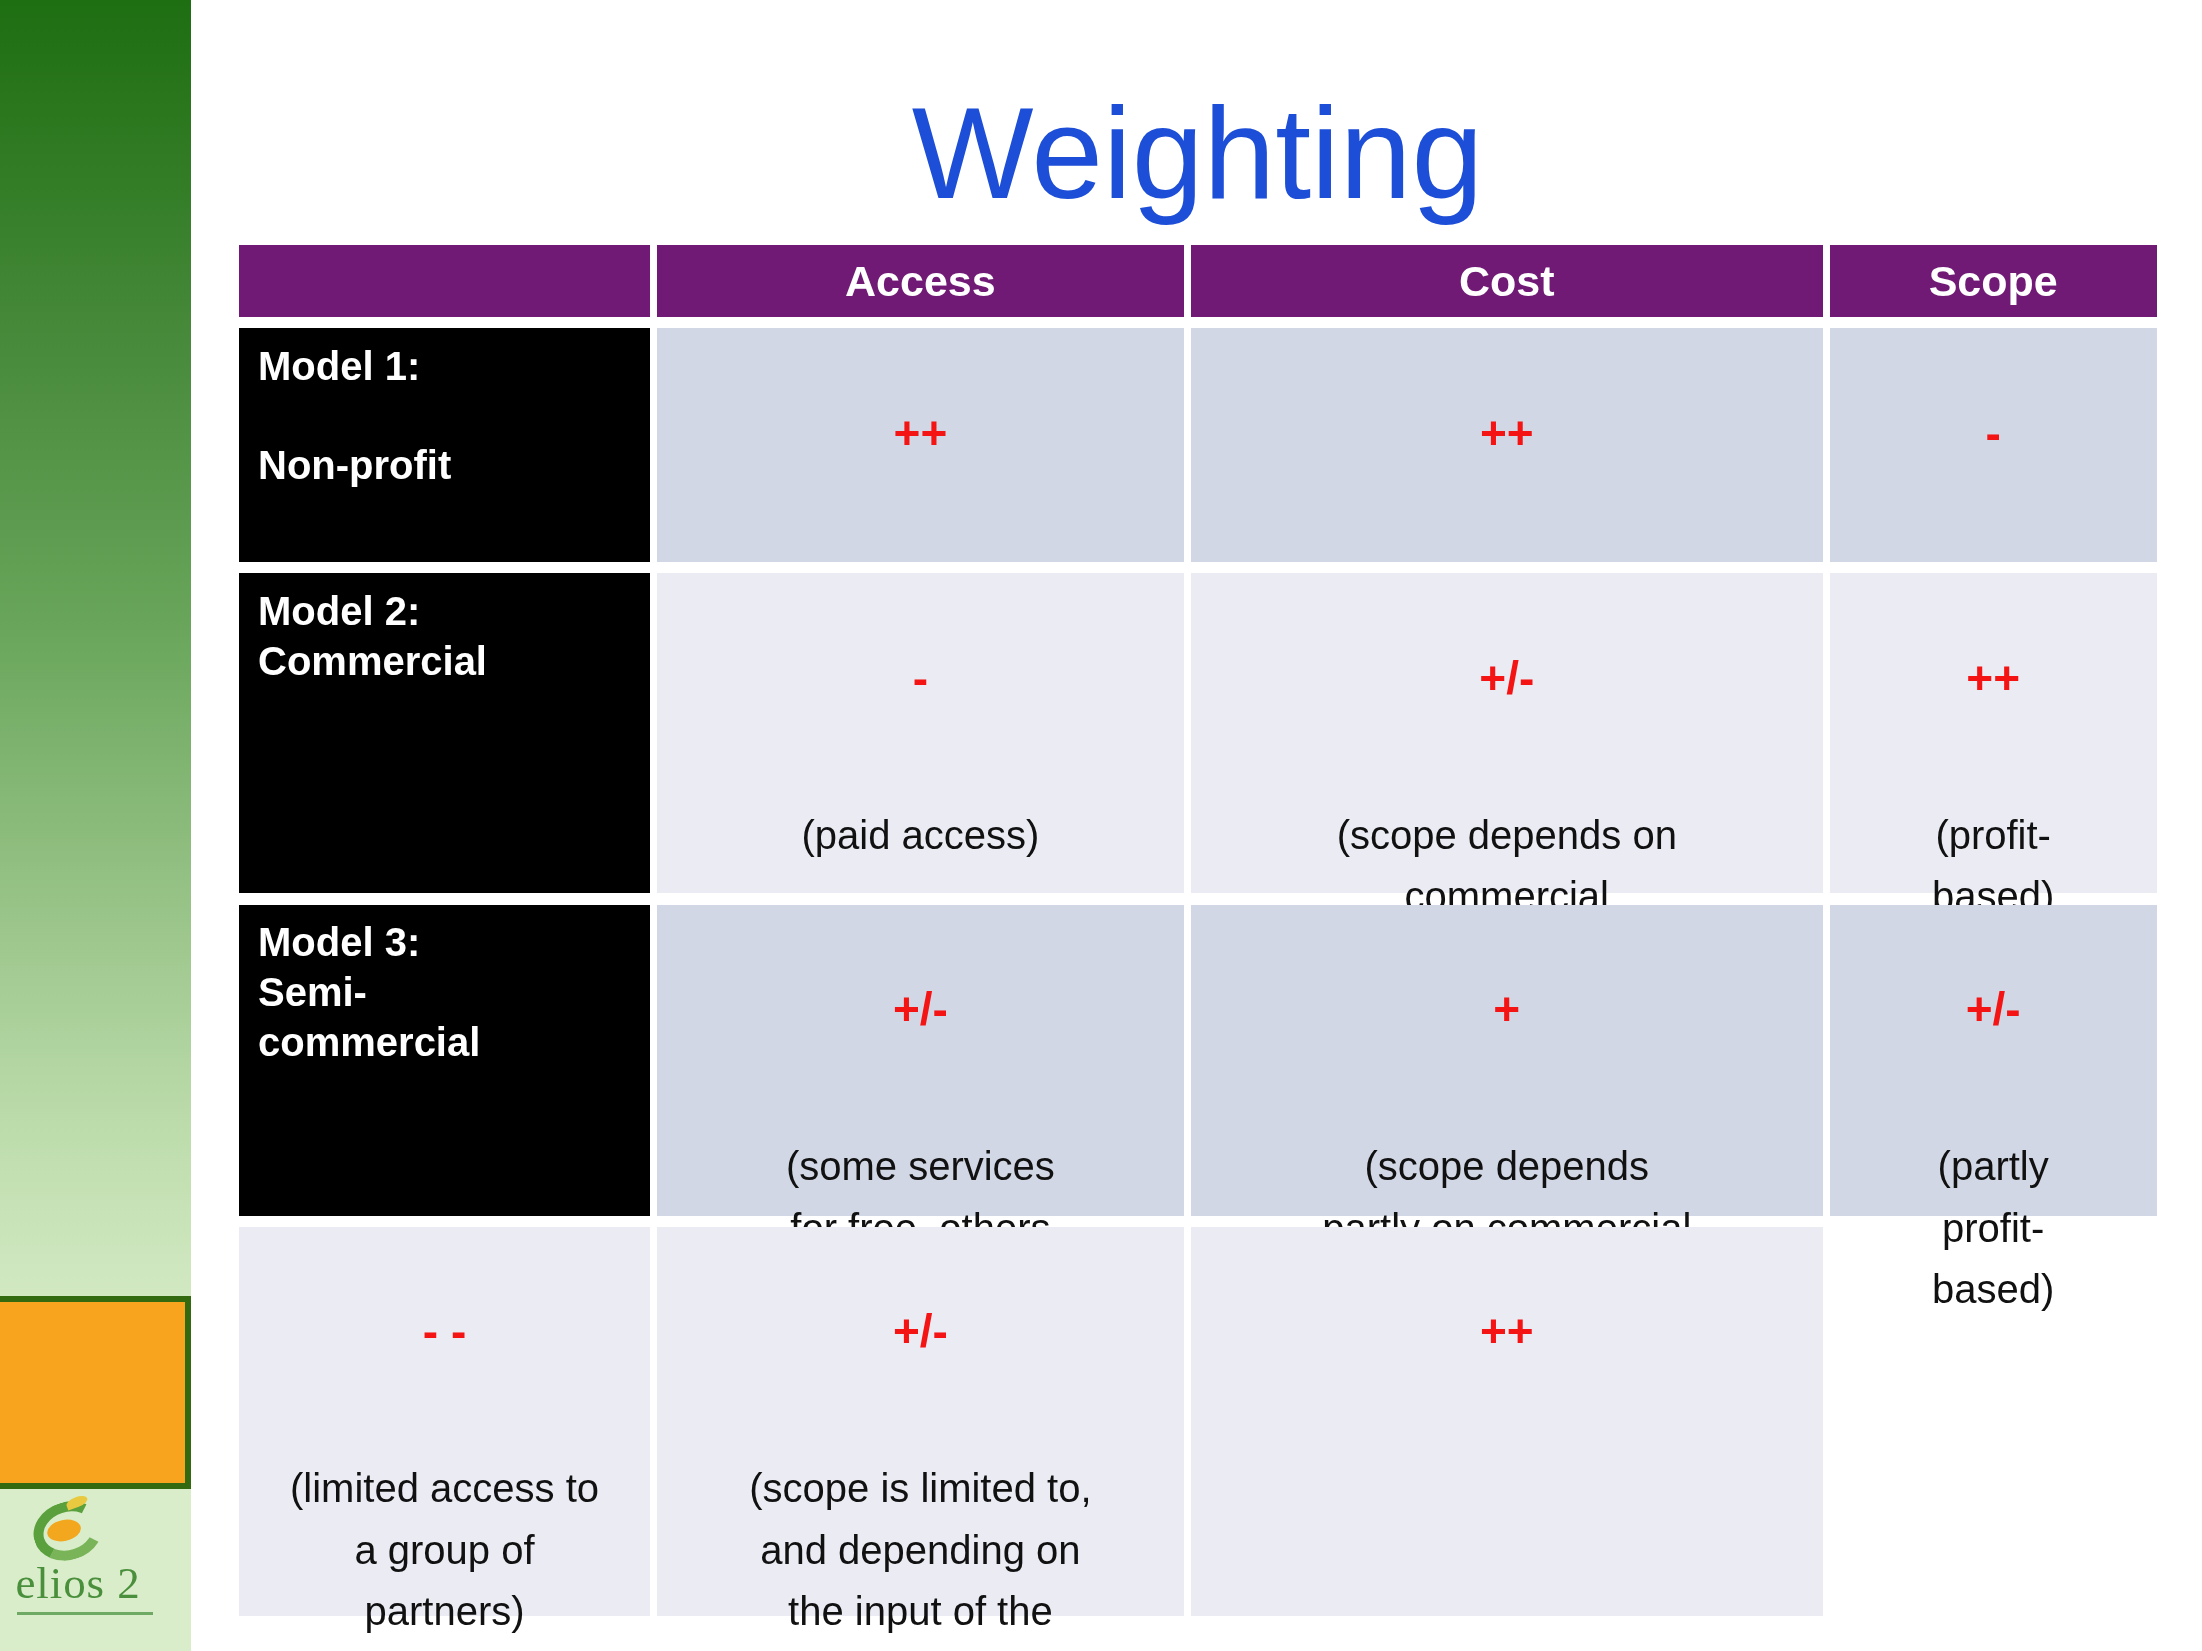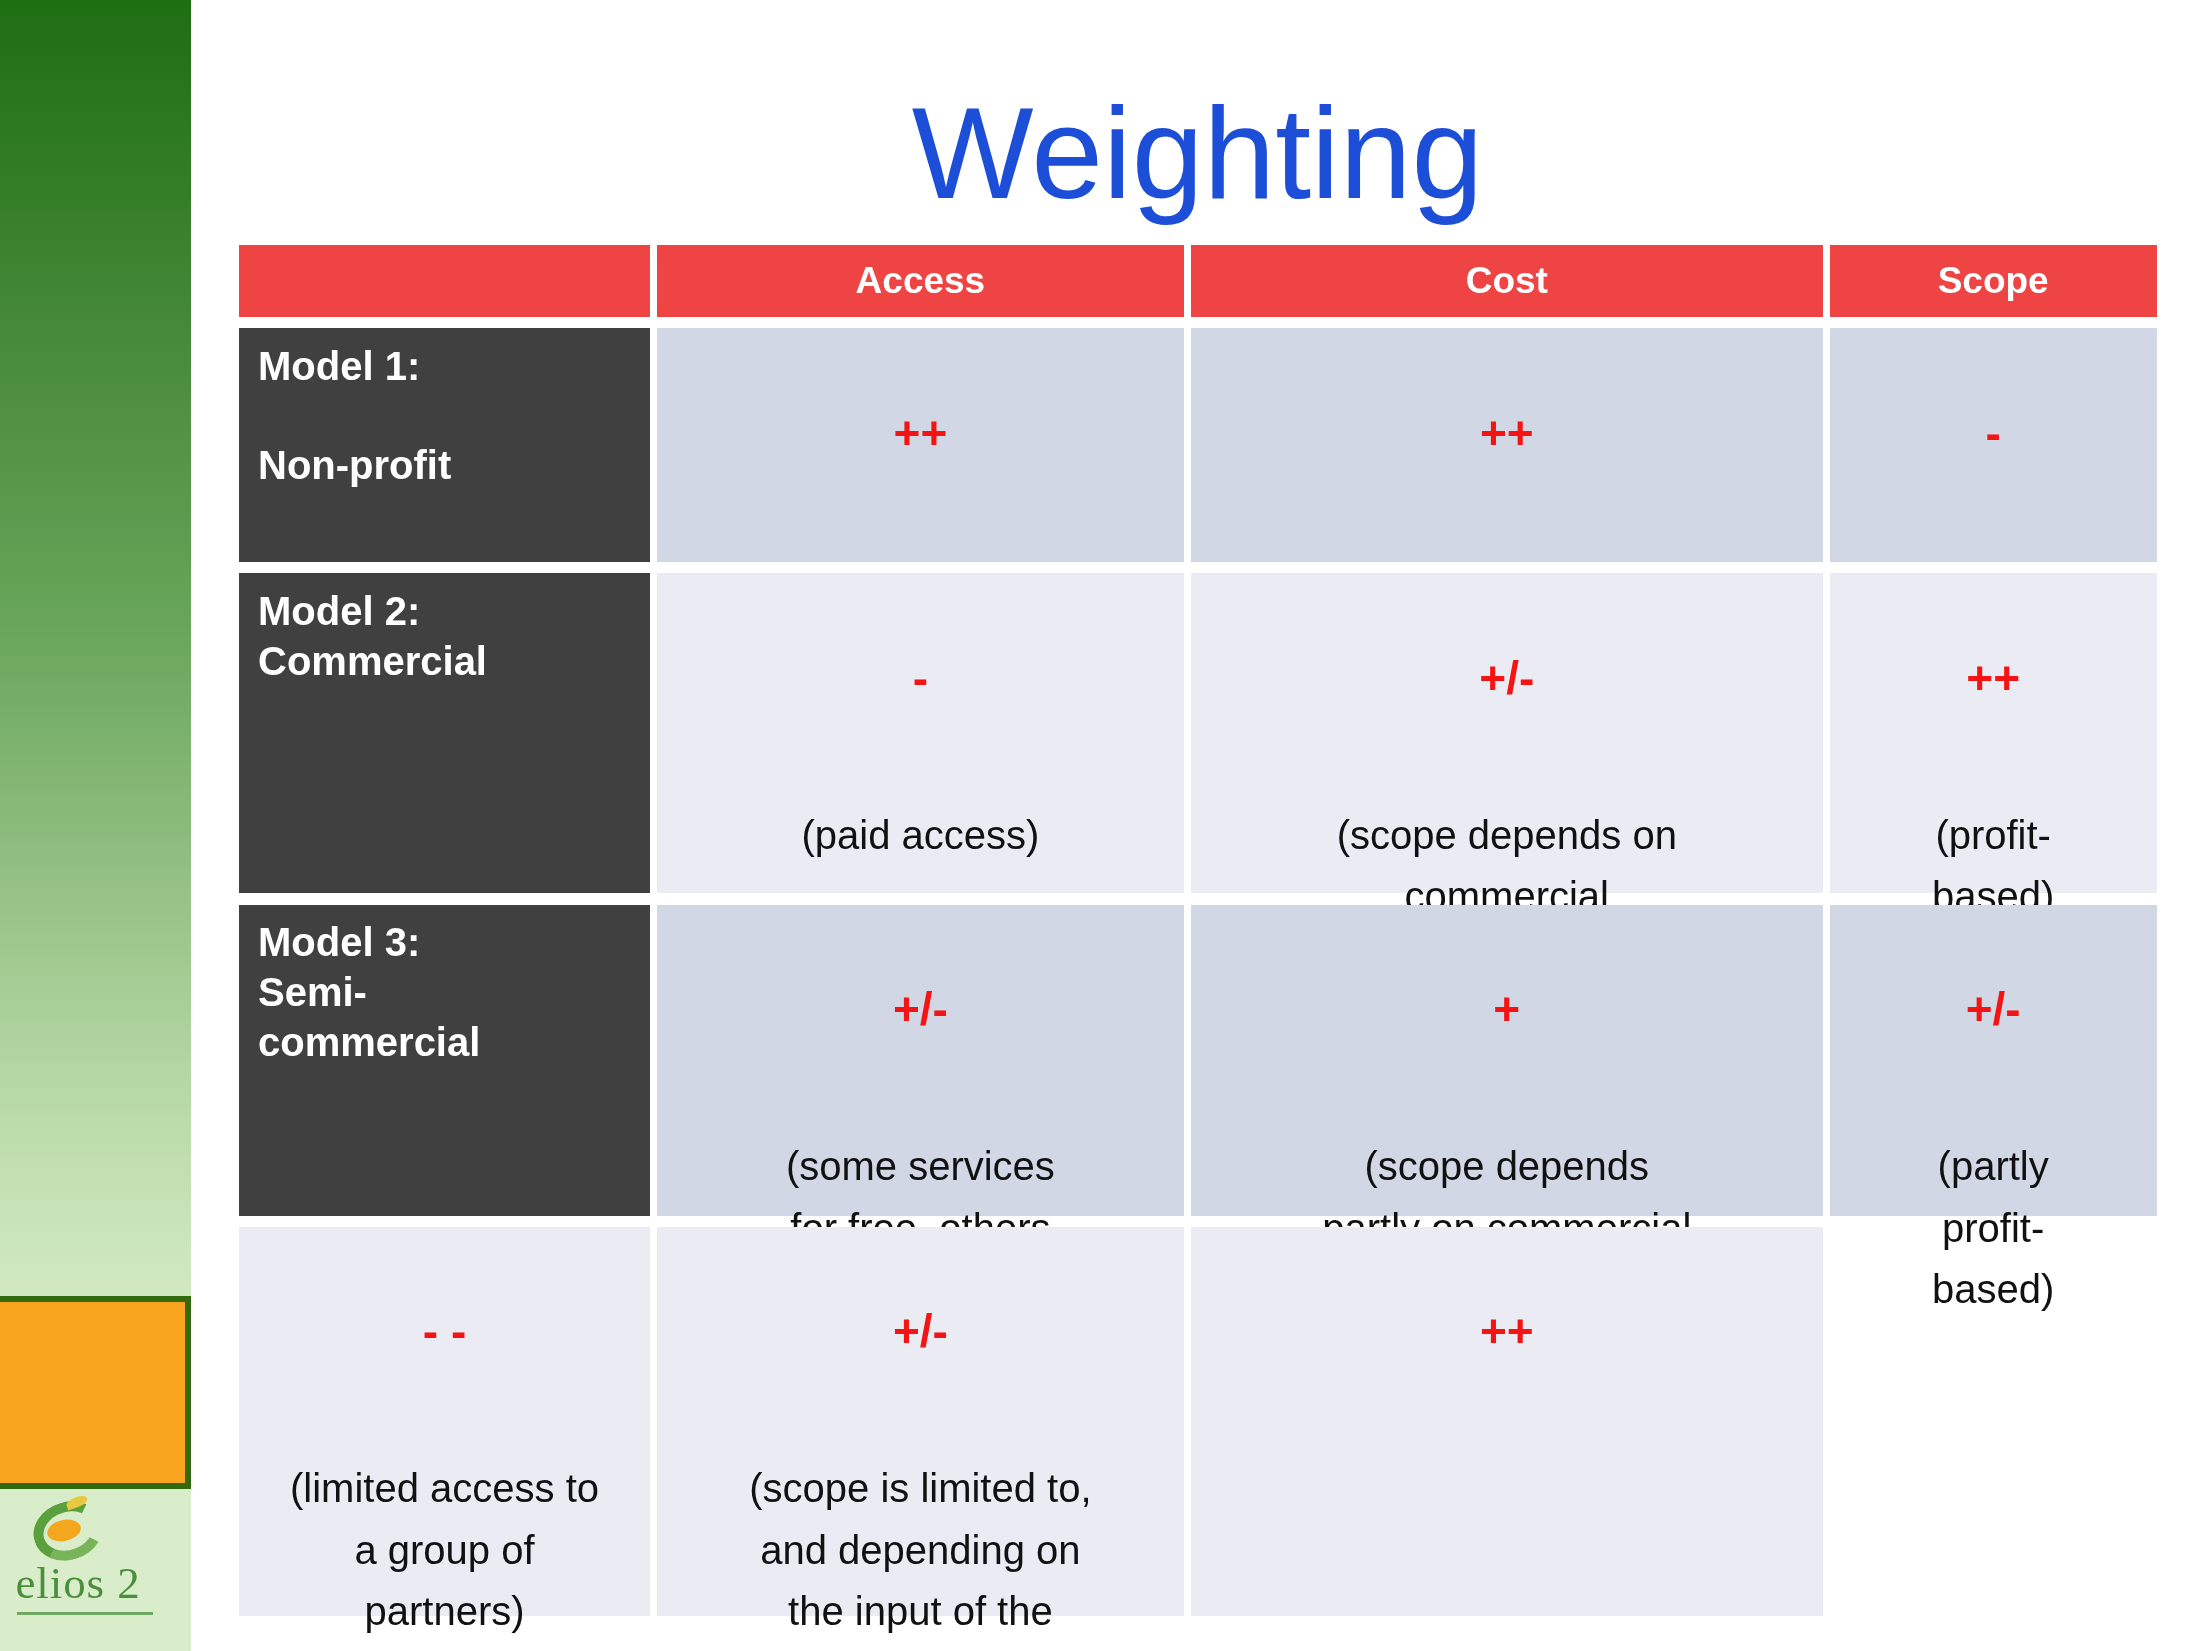--- a/index.html
+++ b/index.html
@@ -48,25 +48,25 @@
   
   .tbl{
     position:absolute;left:239px;top:245px;
     display:grid;
     grid-template-columns:411px 527px 632px 327px;
     grid-template-rows:72px 234px 320px 311px 389px;
     column-gap:6.9px;row-gap:11.2px;
   }
   .cell{box-sizing:border-box;white-space:pre-line;}
   .hdr{
-    background:#ef4444;color:#ffffff;font-weight:bold;font-size:37px;
+    background:#701a75;color:#ffffff;font-weight:bold;font-size:43px;
     display:flex;align-items:center;justify-content:center;
   }
   .label{
-    background:#404040;color:#ffffff;font-weight:bold;font-size:40px;
+    background:#000000;color:#ffffff;font-weight:bold;font-size:40px;
     line-height:1.24;padding:13.8px 8.6px 0 19px;
   }
   .body{
     text-align:center;color:#111111;font-size:40px;line-height:1.54;
     padding:19px 12px 0 12px;
   }
   .band-a{background:#d1d7e4;}
   .band-b{background:#eaebf3;}
   .mark{
     color:#f41414;font-weight:bold;font-size:46px;line-height:1.05;

